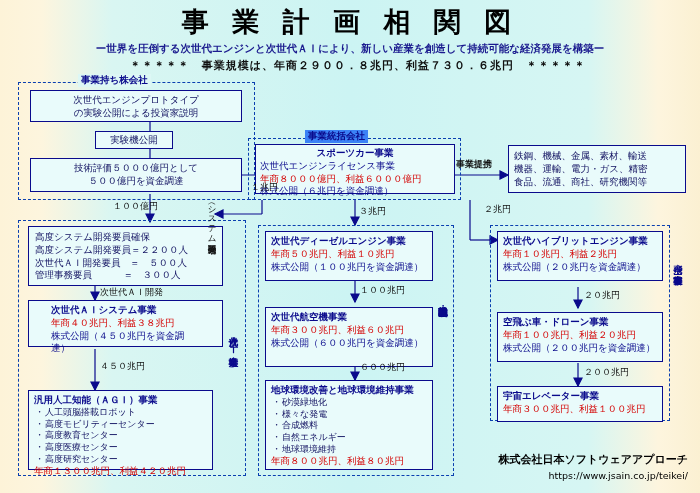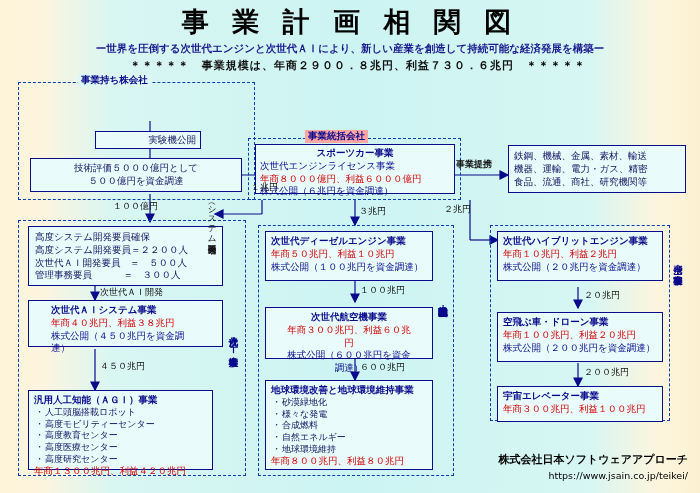--- a/index.html
+++ b/index.html
@@ -103,48 +103,52 @@
       <polygon points="578,308 574,300 582,300" fill="#0a0a8c"></polygon>
 
       <line x1="578" y1="363" x2="578" y2="386"></line>
       <polygon points="578,386 574,378 582,378" fill="#0a0a8c"></polygon>
     </g>
   </svg>
 
   <div class="abs dash" style="left:18px;top:82px;width:237px;height:118px;"></div>
   <div class="abs grp-label" style="left:78px;top:74px;background:linear-gradient(#ddf7f5,#ddf7f5);padding:0 3px;">事業持ち株会社</div>
 
-
-  <div class="abs box" style="left:95px;top:131px;width:106px;height:18px;text-align:right;padding-top:2px;">
+  <div class="abs box" style="left:30px;top:90px;width:212px;height:32px;text-align:center;">
+    <div>次世代エンジンプロトタイプ</div>
+    <div>の実験公開による投資家説明</div>
+  </div>
+
+  <div class="abs box" style="left:95px;top:131px;width:78px;height:18px;text-align:center;padding-top:2px;">
     <div>実験機公開</div>
   </div>
 
   <div class="abs box" style="left:30px;top:158px;width:212px;height:34px;text-align:center;">
     <div>技術評価５０００億円として</div>
     <div>５００億円を資金調達</div>
   </div>
 
   <div class="abs lbl" style="left:253px;top:160px;">４００億円</div>
   <div class="abs lbl" style="left:113px;top:200px;">１００億円</div>
 
   <div class="abs dash" style="left:248px;top:138px;width:213px;height:62px;"></div>
-  <div class="abs grp-label" style="left:305px;top:130px;padding:0 3px;background:#fca5a5;">事業統括会社</div>
+  <div class="abs grp-label" style="left:305px;top:130px;padding:0 3px;background:#3b82f6;">事業統括会社</div>
 
   <div class="abs box" style="left:255px;top:144px;width:200px;height:50px;padding:2px 4px;">
     <div class="ttl blue" style="text-align:center;">スポーツカー事業</div>
     <div class="blue">次世代エンジンライセンス事業</div>
     <div class="red">年商８０００億円、利益６０００億円</div>
     <div class="blue">株式公開（６兆円を資金調達）</div>
   </div>
 
   <div class="abs lbl" style="left:251px;top:183px;width:12px;line-height:1.05;">
     <span>１兆円</span>
   </div>
   <div class="abs lbl" style="left:359px;top:205px;">３兆円</div>
-  <div class="abs lbl" style="left:444px;top:203px;">２兆円</div>
+  <div class="abs lbl" style="left:484px;top:203px;">２兆円</div>
 
   <div class="abs lbl" style="left:456px;top:158px;font-weight:bold;">事業提携</div>
 
   <div class="abs box" style="left:508px;top:145px;width:178px;height:48px;padding:4px 5px;">
     <div>鉄鋼、機械、金属、素材、輸送</div>
     <div>機器、運輸、電力・ガス、精密</div>
     <div>食品、流通、商社、研究機関等</div>
   </div>
 
   <div class="abs dash" style="left:18px;top:220px;width:228px;height:256px;"></div>
@@ -185,21 +189,21 @@
   <div class="abs vlabel" style="left:438px;top:300px;font-size:9px;">次世代航空機・地球環境維持事業会社</div>
 
   <div class="abs box" style="left:265px;top:231px;width:168px;height:50px;padding:3px 5px;">
     <div class="ttl blue">次世代ディーゼルエンジン事業</div>
     <div class="red">年商５０兆円、利益１０兆円</div>
     <div class="blue">株式公開（１００兆円を資金調達）</div>
   </div>
 
   <div class="abs lbl" style="left:360px;top:284px;">１００兆円</div>
 
-  <div class="abs box" style="left:265px;top:307px;width:168px;height:52px;padding:3px 20px;text-align:center;">
+  <div class="abs box" style="left:265px;top:307px;width:168px;height:60px;padding:3px 5px;">
     <div class="ttl blue">次世代航空機事業</div>
     <div class="red">年商３００兆円、利益６０兆円</div>
     <div class="blue">株式公開（６００兆円を資金調達）</div>
   </div>
 
   <div class="abs lbl" style="left:360px;top:361px;">６００兆円</div>
 
   <div class="abs box" style="left:265px;top:380px;width:168px;height:90px;padding:3px 5px;">
     <div class="ttl blue">地球環境改善と地球環境維持事業</div>
     <ul class="list">

